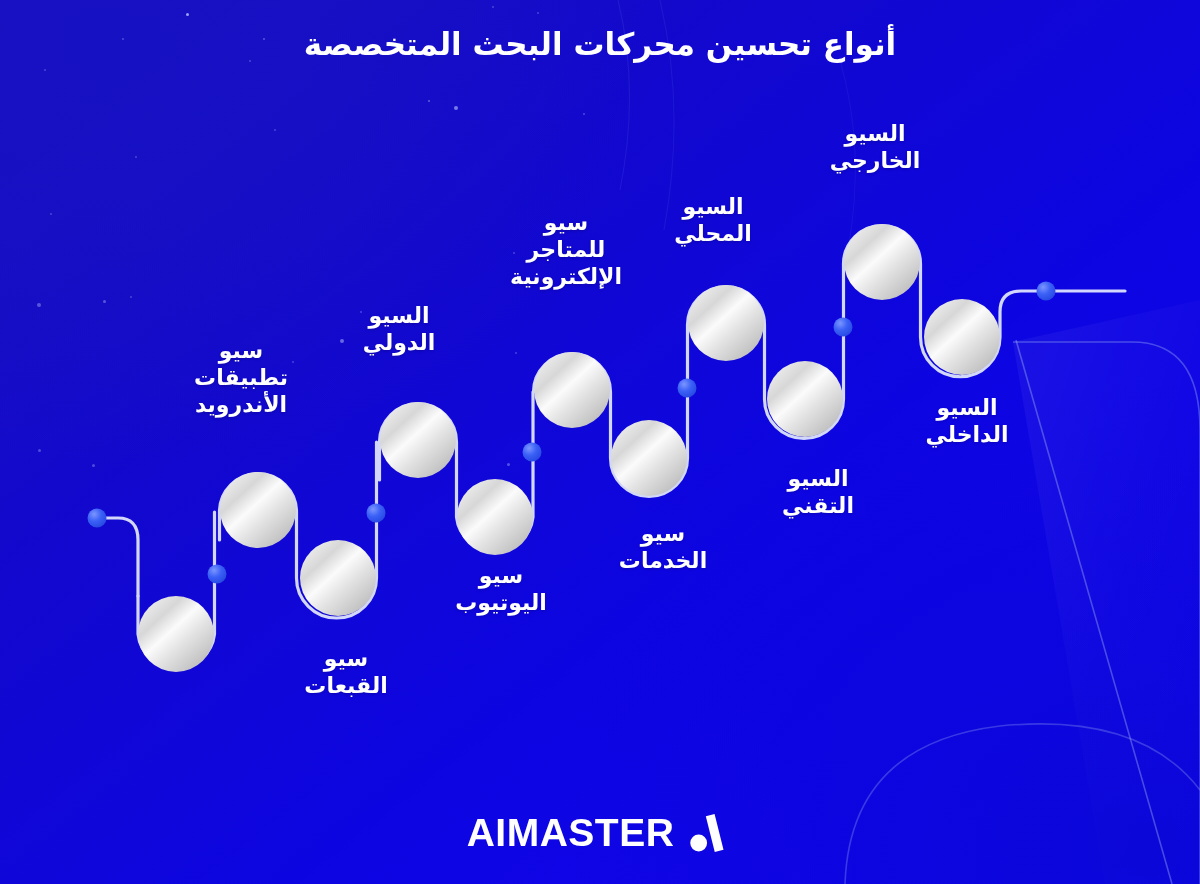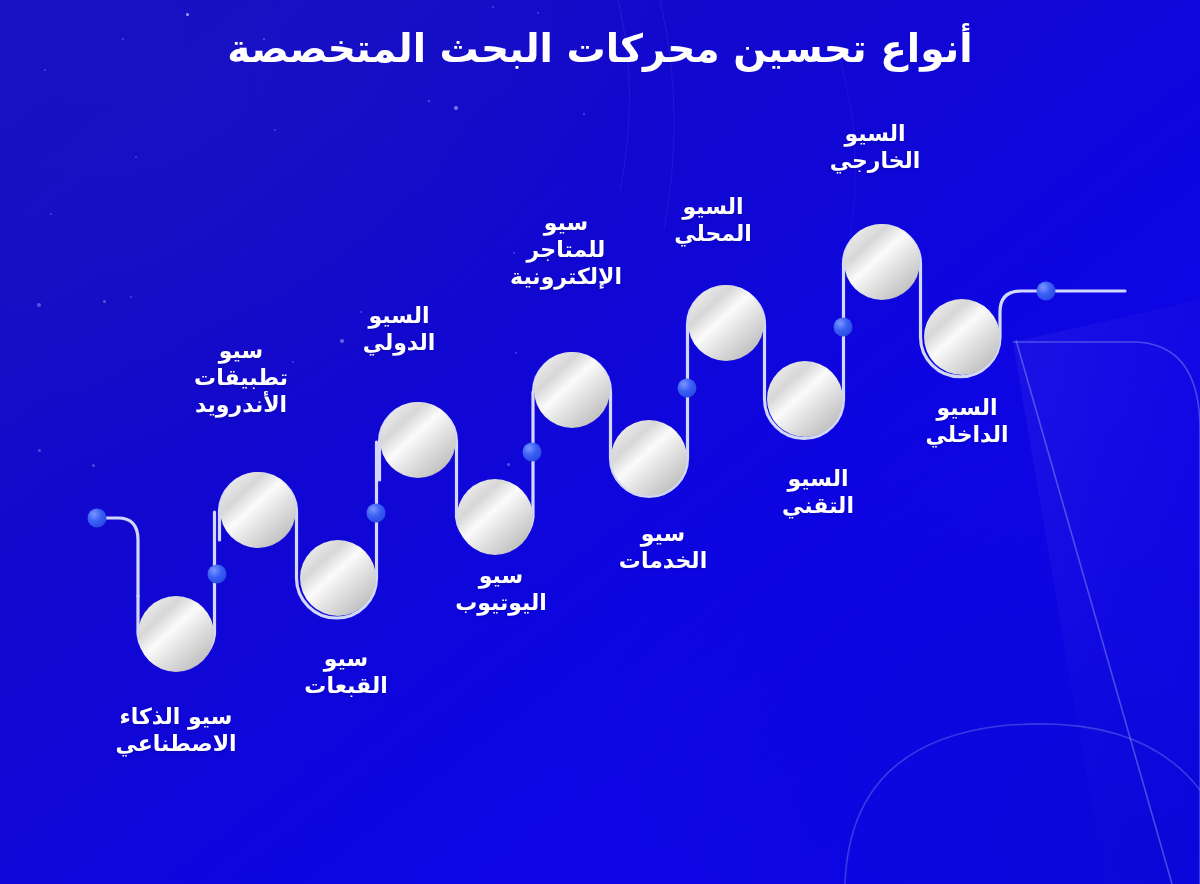--- a/index.html
+++ b/index.html
@@ -68,21 +68,21 @@
   }
 
   
   .title {
     position: absolute;
     top: 26px;
     left: 0;
     width: 1200px;
     text-align: center;
     color: #ffffff;
-    font-size: 39px;
+    font-size: 31px;
     font-weight: 700;
     direction: rtl;
     letter-spacing: .2px;
   }
 
   
   .logo {
     position: absolute;
     left: 50%;
     transform: translateX(-50%);
@@ -229,22 +229,20 @@
       <circle cx="97" cy="518" r="9.5" fill="url(#dotGrad)"></circle>
       <circle cx="217" cy="574" r="9.5" fill="url(#dotGrad)"></circle>
       <circle cx="376" cy="513" r="9.5" fill="url(#dotGrad)"></circle>
       <circle cx="532" cy="452" r="9.5" fill="url(#dotGrad)"></circle>
       <circle cx="687" cy="388" r="9.5" fill="url(#dotGrad)"></circle>
       <circle cx="843" cy="327" r="9.5" fill="url(#dotGrad)"></circle>
       <circle cx="1046" cy="291" r="9.5" fill="url(#dotGrad)"></circle>
     </g>
   </svg>
 
-  <div class="label sz" style="left:46px;  top:704px; width:260px;">سيو الذكاء
-الاصطناعي</div>
   <div class="label sz" style="left:111px; top:338px; width:260px;">سيو
 تطبيقات
 الأندرويد</div>
   <div class="label sz" style="left:216px; top:646px; width:260px;">سيو
 القبعات</div>
   <div class="label sz" style="left:269px; top:303px; width:260px;">السيو
 الدولي</div>
   <div class="label sz" style="left:371px; top:563px; width:260px;">سيو
 اليوتيوب</div>
   <div class="label sz" style="left:436px; top:210px; width:260px;">سيو
@@ -254,14 +252,21 @@
 الخدمات</div>
   <div class="label sz" style="left:583px; top:194px; width:260px;">السيو
 المحلي</div>
   <div class="label sz" style="left:688px; top:466px; width:260px;">السيو
 التقني</div>
   <div class="label sz" style="left:745px; top:121px; width:260px;">السيو
 الخارجي</div>
   <div class="label sz" style="left:837px; top:395px; width:260px;">السيو
 الداخلي</div>
 
+  <div class="logo">
+    <svg class="logo-mark" width="46" height="46" viewBox="0 0 46 46">
+      <circle cx="11" cy="33" r="8.4" fill="#ffffff"></circle>
+      <path d="M 22.5,4.5 L 31.5,4.5 L 31.5,41.5 L 22.5,41.5 Z" fill="#ffffff" transform="rotate(-14 27 23)"></path>
+    </svg>
+    <span class="logo-word">AIMASTER</span>
+  </div>
 
 </div>
 
 </body></html>

